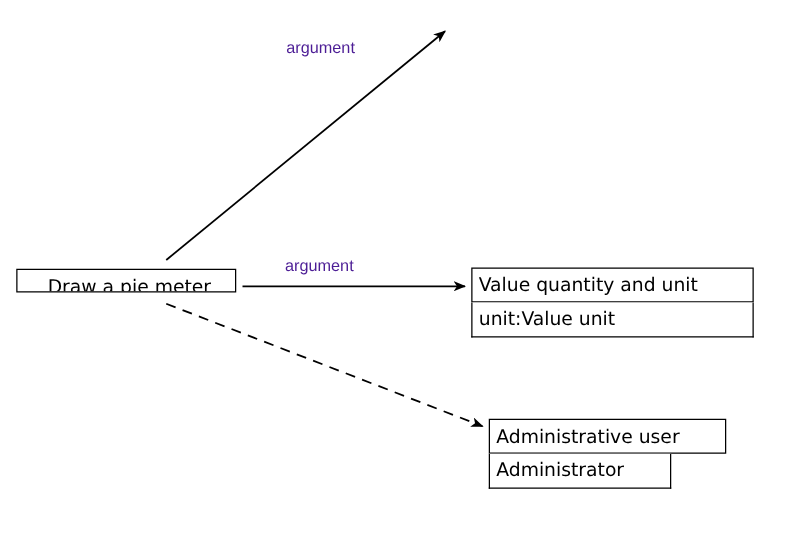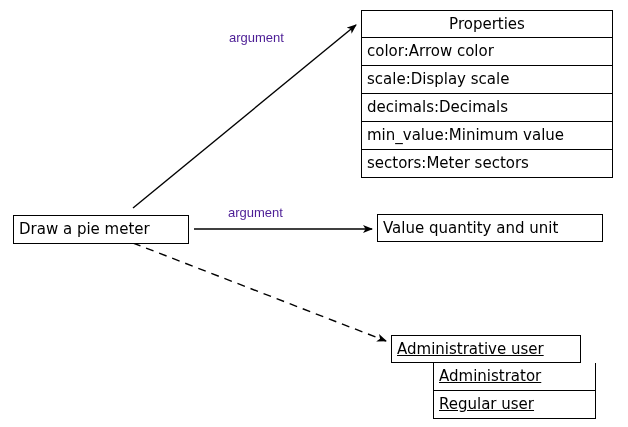--- a/index.html
+++ b/index.html
@@ -68,36 +68,35 @@
     left: 377px;
     top: 214px;
     width: 226px;
   }
 
   
   #node-admin-user {
     left: 391px;
     top: 335px;
     width: 190px;
-    text-decoration: underline;
   }
   #node-admin-user .body-row {
-    width: 163px;
-    margin-left: 42px;
+    width: 146px;
   }
 
   
   #node-source {
     left: 13px;
     top: 215px;
     width: 176px;
   }
   #node-source .node-row {
-    height: 29px;
+    height: 19px;
     line-height: 27px;
+    text-align: center;
   }
 
   
   .edge-label {
     position: absolute;
     font-family: Liberation Sans, sans-serif;
     font-size: 13px;
     color: #4c1d95;
     white-space: nowrap;
     background: transparent;
@@ -127,32 +126,24 @@
 
   <div class="edge-label" id="label-argument-properties">argument</div>
 
   <div class="edge-label" id="label-argument-value">argument</div>
 
 
   <div class="node" id="node-source">
     <div class="node-row row-left">Draw a pie meter</div>
   </div>
 
-  <div class="node" id="node-properties">
-    <div class="node-row row-center">Properties</div>
-    <div class="node-row row-left">color:Arrow color</div>
-    <div class="node-row row-left">scale:Display scale</div>
-    <div class="node-row row-left">decimals:Decimals</div>
-    <div class="node-row row-left">min_value:Minimum value</div>
-    <div class="node-row row-left">sectors:Meter sectors</div>
-  </div>
 
   <div class="node" id="node-value-quantity">
     <div class="node-row row-left">Value quantity and unit</div>
+    <div class="node-row row-left">unit:Value unit</div>
   </div>
 
   <div class="node" id="node-admin-user">
     <div class="node-row row-left">Administrative user</div>
     <div class="node-row row-left body-row">Administrator</div>
-    <div class="node-row row-left body-row">Regular user</div>
   </div>
 
 </div>
 
 </body></html>

